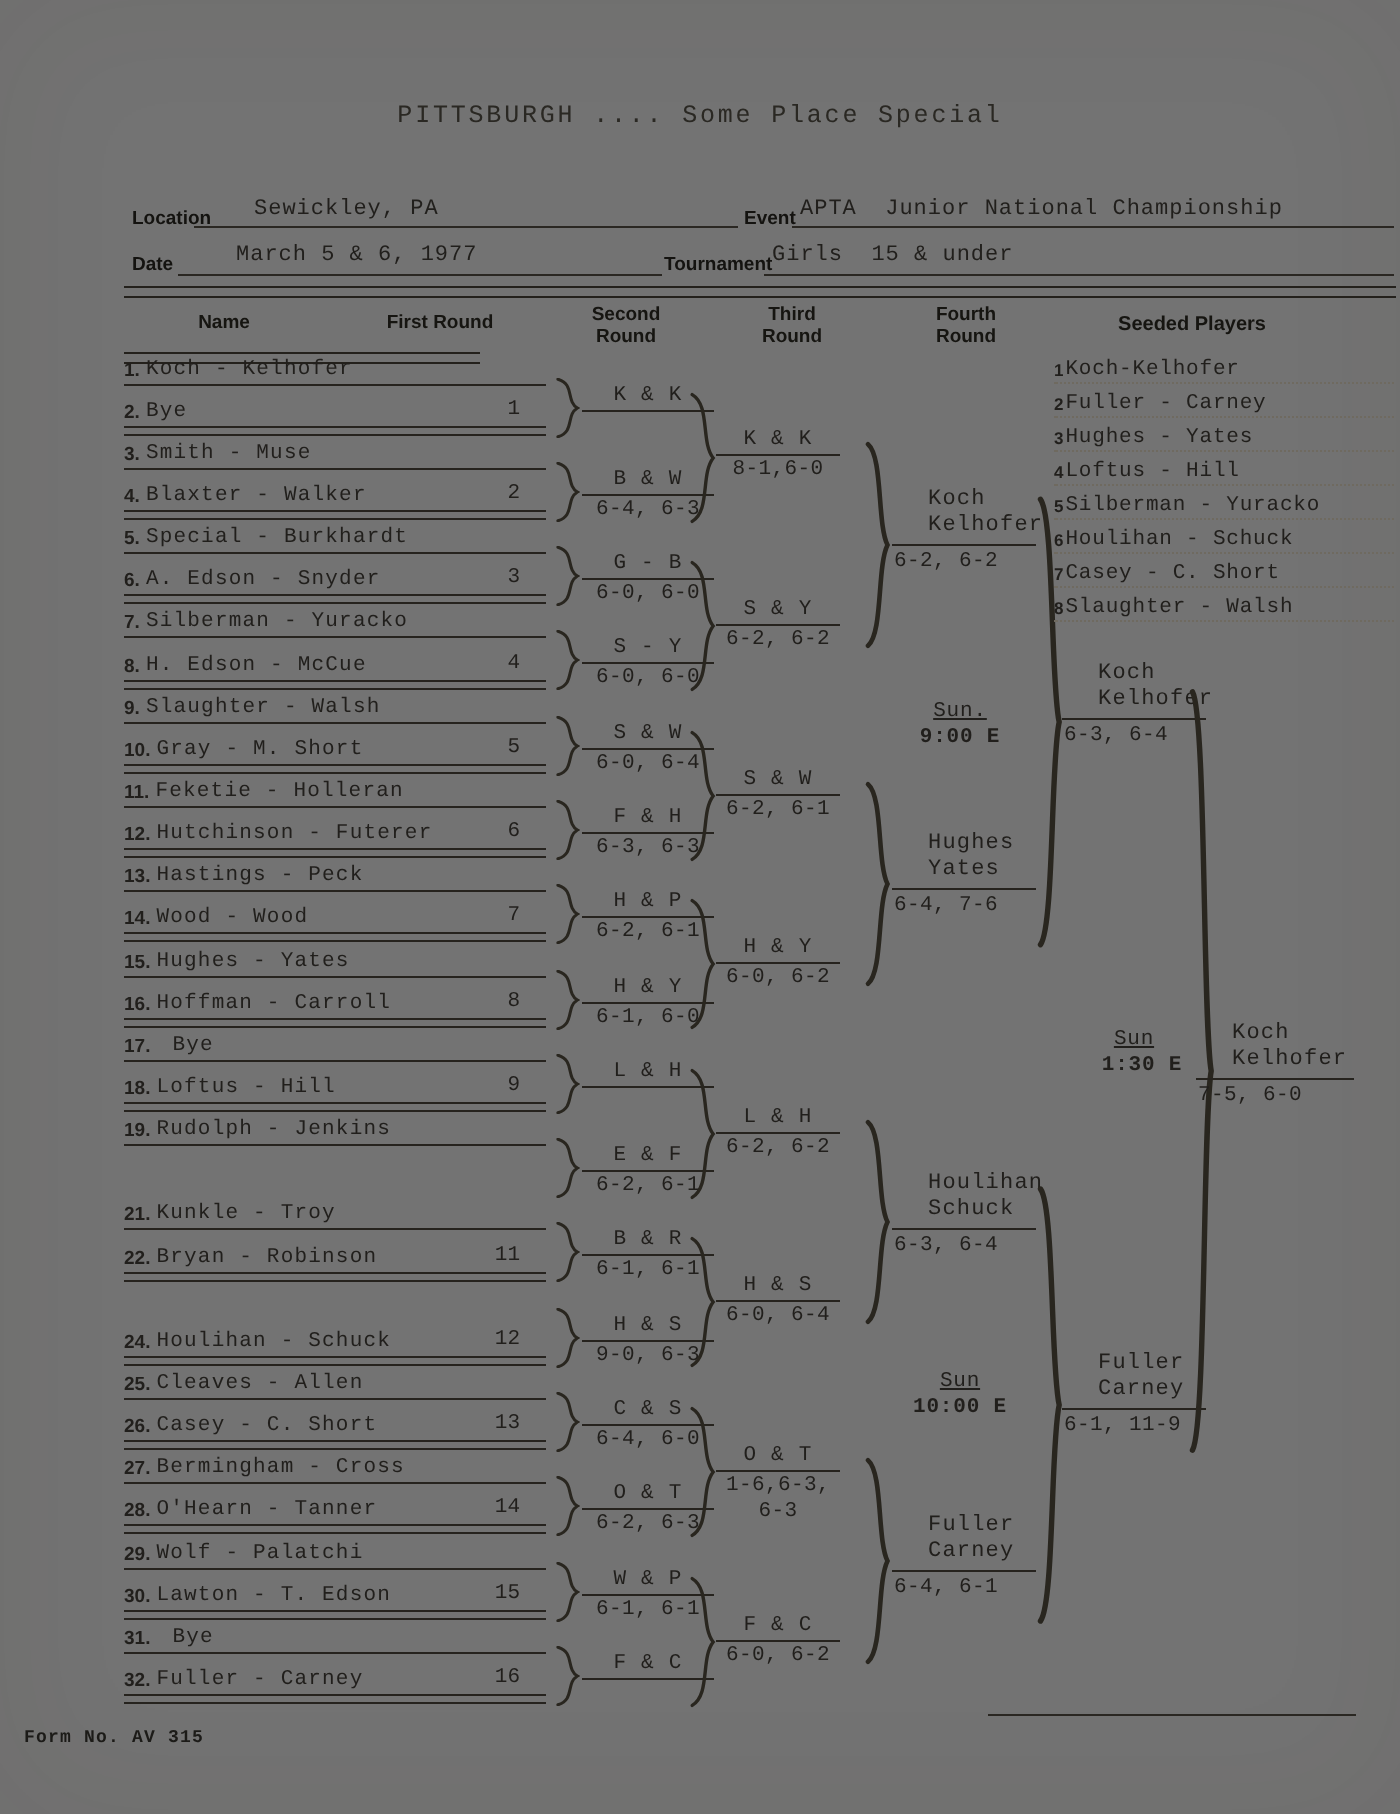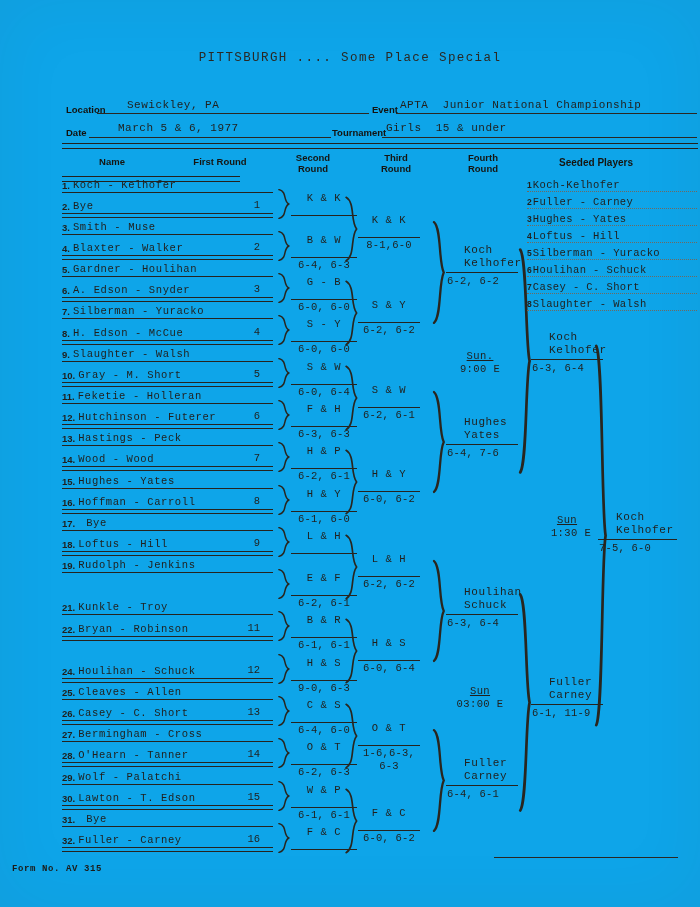--- a/index.html
+++ b/index.html
@@ -1,49 +1,49 @@
 <!DOCTYPE html>
 <html><head>
 <meta charset="utf-8">
 <style>
   html,body{margin:0;padding:0;background:#e8e6e1;}
-  .page{position:relative;width:700px;height:907px;background:#0ea5e9;overflow:hidden;
+  .page{position:relative;width:700px;height:907px;background:#737373;overflow:hidden;
         box-shadow:inset 0 0 70px rgba(60,50,30,.06);color:#211f1c;}
   .abs{position:absolute;}
   .pre{white-space:pre;}
   .title{left:0;top:51px;width:700px;text-align:center;
          font:12.5px "Liberation Mono",monospace;letter-spacing:1.4px;color:#2a2823;}
   .flab{font:bold 9.5px "Liberation Sans",sans-serif;color:#141310;}
   .fval{font:11px "Liberation Mono",monospace;letter-spacing:.5px;}
   .uline{border-bottom:1.6px solid #2a2722;height:0;}
   .rule2{border-top:1.9px solid #24211c;border-bottom:1.9px solid #24211c;height:3.5px;}
   .colhdr{font:bold 9.5px "Liberation Sans",sans-serif;text-align:center;line-height:11px;color:#161511;}
   
   .row{position:absolute;left:62px;width:211px;height:20px;border-bottom:1.6px solid #26231e;
        display:flex;align-items:flex-end;padding-bottom:1px;box-sizing:border-box;}
   .row.dbl::after{content:"";position:absolute;left:0;right:0;bottom:-5px;border-top:1.6px solid #26231e;}
   .rn{font:bold 9.5px "Liberation Sans",sans-serif;margin-right:3px;}
   .nm{font:10.5px "Liberation Mono",monospace;letter-spacing:.6px;white-space:pre;}
   .sd{position:absolute;right:13px;bottom:2px;font:10.5px "Liberation Mono",monospace;font-style:normal;}
   
   .m{position:absolute;text-align:center;}
-  .m .t{display:block;border-bottom:1.6px solid #26231e;padding-bottom:11px;
+  .m .t{display:block;border-bottom:1.6px solid #26231e;padding-bottom:1px;
         font:10.5px "Liberation Mono",monospace;letter-spacing:.6px;}
   .m .s{display:block;font:10.5px "Liberation Mono",monospace;letter-spacing:.2px;margin-top:1px;}
   .r2{left:291px;width:66px;}
   .r3{left:358px;width:62px;}
   
   .adv{position:absolute;}
   .adv .n{display:block;font:11px "Liberation Mono",monospace;letter-spacing:.6px;padding-left:2px;line-height:13px;margin-left:16px;}
   .adv .sc{display:block;border-top:1.6px solid #26231e;font:10.5px "Liberation Mono",monospace;
            letter-spacing:.2px;padding:2px 0 0 1px;margin-top:2px;}
   
   .sch{position:absolute;text-align:center;font:10.5px "Liberation Mono",monospace;letter-spacing:.4px;}
   .sch .day{display:block;text-decoration:underline;}
-  .sch .tim{display:block;margin-top:1px;}
+  .sch .tim{display:block;margin-top:1px;font-weight:bold;}
   
   .brc{position:absolute;}
   .brc svg{width:100%;height:100%;display:block;}
   .brc path{fill:none;stroke:#29261f;stroke-width:1.5;vector-effect:non-scaling-stroke;stroke-linecap:round;}
   .b3 path{stroke-width:1.7;}
   .b4 path{stroke-width:2.3;}
   .b5 path{stroke-width:2.7;}
   .bf path{stroke-width:2.7;}
   
   .sphdr{font:bold 10px "Liberation Sans",sans-serif;text-align:center;color:#161511;}
@@ -97,21 +97,21 @@
       <b class="rn">3.</b>
       <span class="nm">Smith - Muse</span>
     </div>
   <div class="row dbl" style="top:236px">
       <b class="rn">4.</b>
       <span class="nm">Blaxter - Walker</span>
       <i class="sd">2</i>
     </div>
   <div class="row" style="top:257px">
       <b class="rn">5.</b>
-      <span class="nm">Gardner - Houlihan</span>
+      <span class="nm">Special - Burkhardt</span>
     </div>
   <div class="row dbl" style="top:278px">
       <b class="rn">6.</b>
       <span class="nm">A. Edson - Snyder</span>
       <i class="sd">3</i>
     </div>
   <div class="row" style="top:299px">
       <b class="rn">7.</b>
       <span class="nm">Silberman - Yuracko</span>
     </div>
@@ -482,21 +482,21 @@
       <span class="n">Carney</span>
       <span class="sc">6-4, 6-1</span>
     </div>
 
   <div class="sch" style="left:448px;top:350px;width:64px">
       <span class="day">Sun.</span>
       <span class="tim">9:00 E</span>
     </div>
   <div class="sch" style="left:448px;top:685px;width:64px">
       <span class="day">Sun</span>
-      <span class="tim">03:00 E</span>
+      <span class="tim">10:00 E</span>
     </div>
   <div class="sch" style="left:538px;top:514px;width:58px">
       <span class="day">Sun</span>
       <span class="tim" style="margin-left:8px">1:30 E</span>
     </div>
 
   <span class="brc b5" style="left:516px;top:245px;width:17px;height:232px">
       <svg viewBox="0 0 20 100" preserveAspectRatio="none">
         <path d="M5 2C13 6 11 42 16 50C11 58 13 94 5 98"></path>
       </svg>

